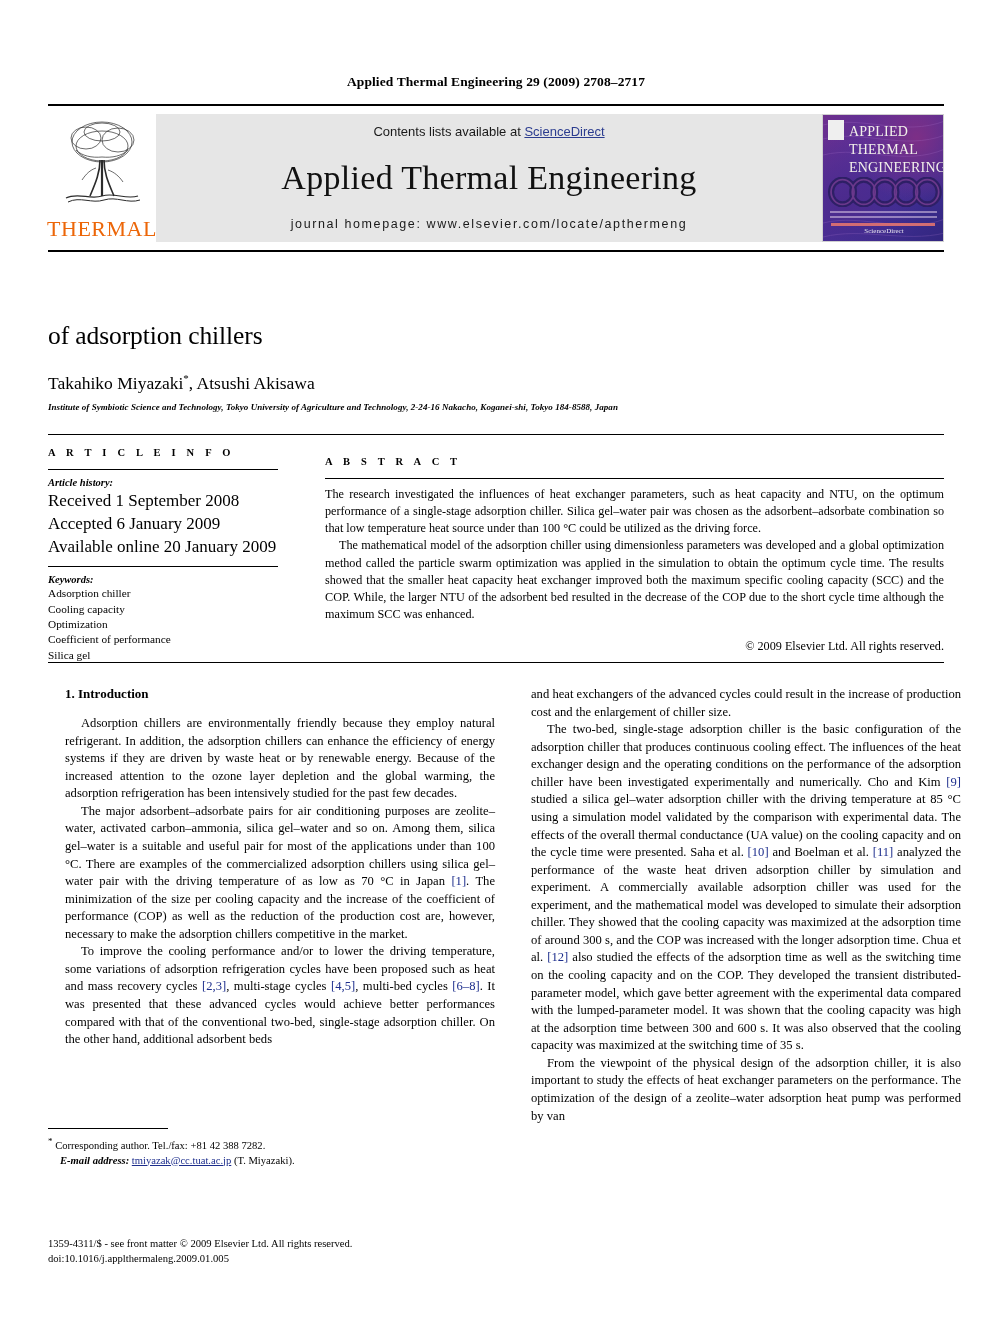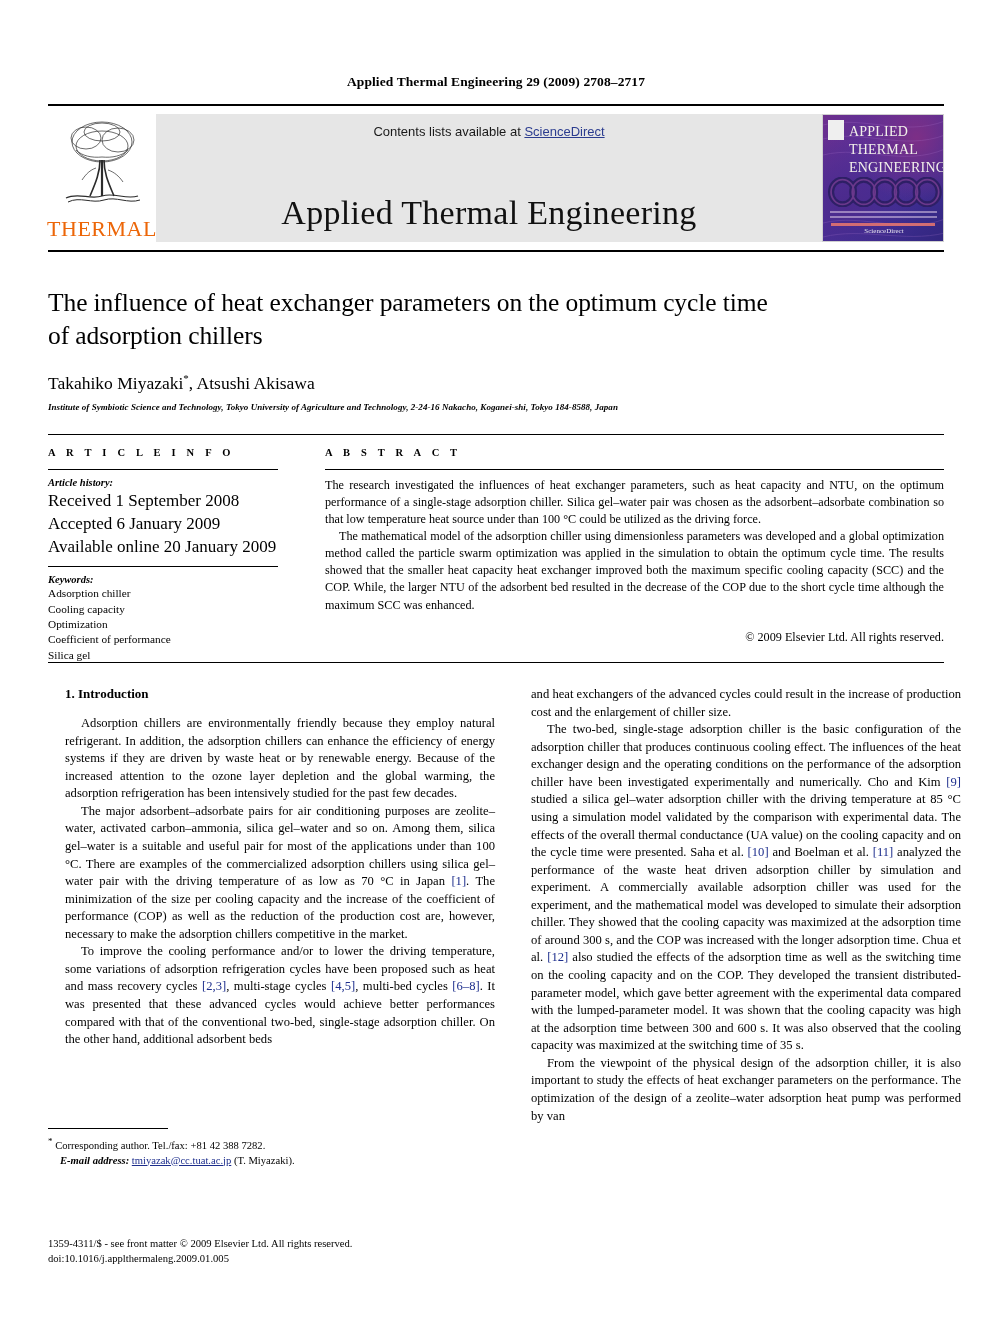--- a/index.html
+++ b/index.html
@@ -201,21 +201,21 @@
   
   .info-abstract {
     position: absolute;
     top: 434px;
     left: 48px;
     width: 896px;
     border-top: 1px solid #000;
     padding-top: 12px;
     box-sizing: border-box;
   }
-  .ia-cols { display: flex; flex-direction: row; }
+  .ia-cols { display: flex; flex-direction: row; align-items: center; }
   .col-info { width: 230px; flex: 0 0 230px; }
   .col-gap  { width: 47px; flex: 0 0 47px; }
   .col-abs  { flex: 1 1 auto; }
 
   .section-label {
     font-family: "Liberation Serif", serif;
     font-weight: bold;
     font-size: 10.5px;
     letter-spacing: 4.2px;
     margin-bottom: 11px;
@@ -356,20 +356,21 @@
           </g>
         </svg>
         <div class="elsevier-word">THERMAL</div>
       </div>
 
       <div class="masthead-center">
         <div class="contents-line">
           <span>Contents lists available at </span><a class="sciencedirect-link" href="#">ScienceDirect</a>
         </div>
         <div class="journal-title-big">Applied Thermal Engineering</div>
+        <div class="homepage-line">journal homepage: www.elsevier.com/locate/apthermeng</div>
       </div>
 
       <div class="cover-thumb">
         <div class="cover-bg"></div>
         <svg class="cover-streaks" width="122" height="128" viewBox="0 0 122 128" preserveAspectRatio="none">
           <g stroke="#b07ad0" stroke-width="1" fill="none" opacity="0.5">
             <path d="M0 10 C40 0 80 22 122 6"></path>
             <path d="M0 24 C40 14 80 36 122 20"></path>
             <path d="M0 40 C40 30 80 52 122 34"></path>
             <path d="M0 108 C40 98 80 120 122 104"></path>
@@ -405,21 +406,21 @@
         <div class="cover-redline"></div>
         <div class="cover-logo-bottom">ScienceDirect</div>
       </div>
 
     </div>
   </div>
   <div class="masthead-rule-bottom"></div>
 
   <div class="title-block">
     <h1 class="paper-title">
-      <span>The influence of heat exchanger parameters on the optimum cycle time</span><br>
+      <br>
       <span>of adsorption chillers</span>
     </h1>
     <div class="authors">
       <span>Takahiko Miyazaki</span><sup>*</sup><span>, Atsushi Akisawa</span>
     </div>
     <div class="affiliation">Institute of Symbiotic Science and Technology, Tokyo University of Agriculture and Technology, 2-24-16 Nakacho, Koganei-shi, Tokyo 184-8588, Japan</div>
   </div>
 
   <div class="info-abstract">
     <div class="ia-cols">

